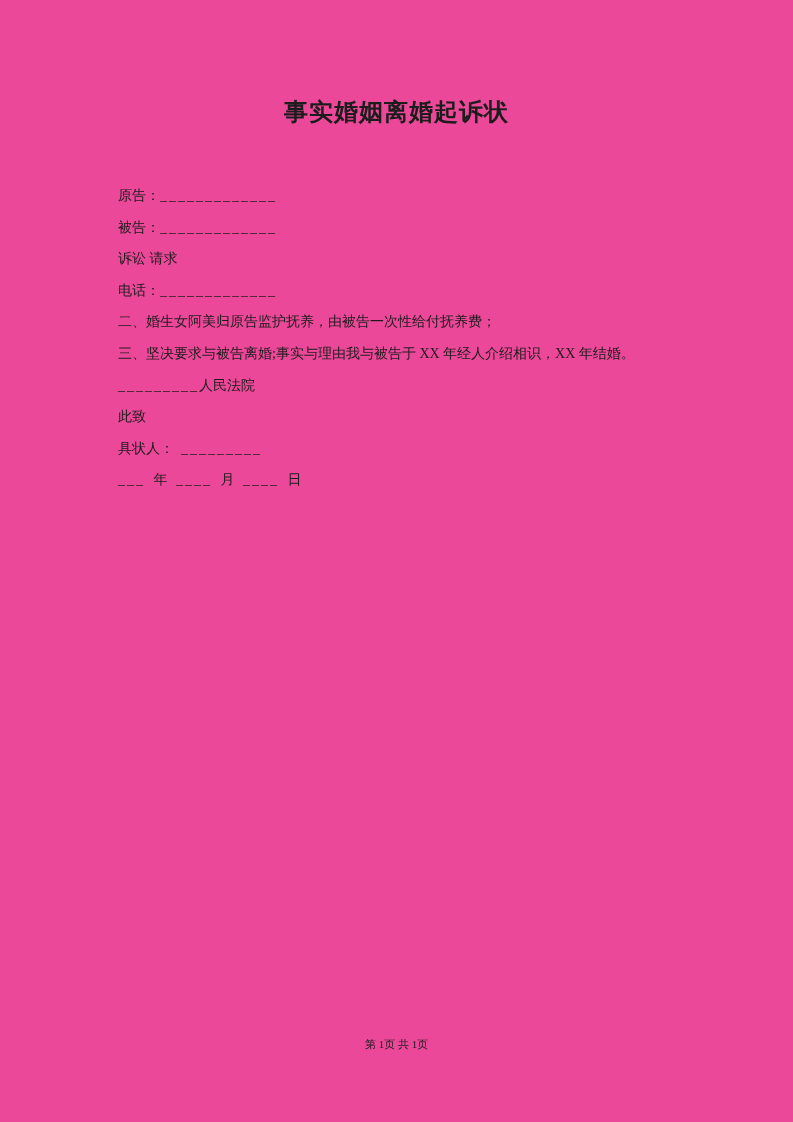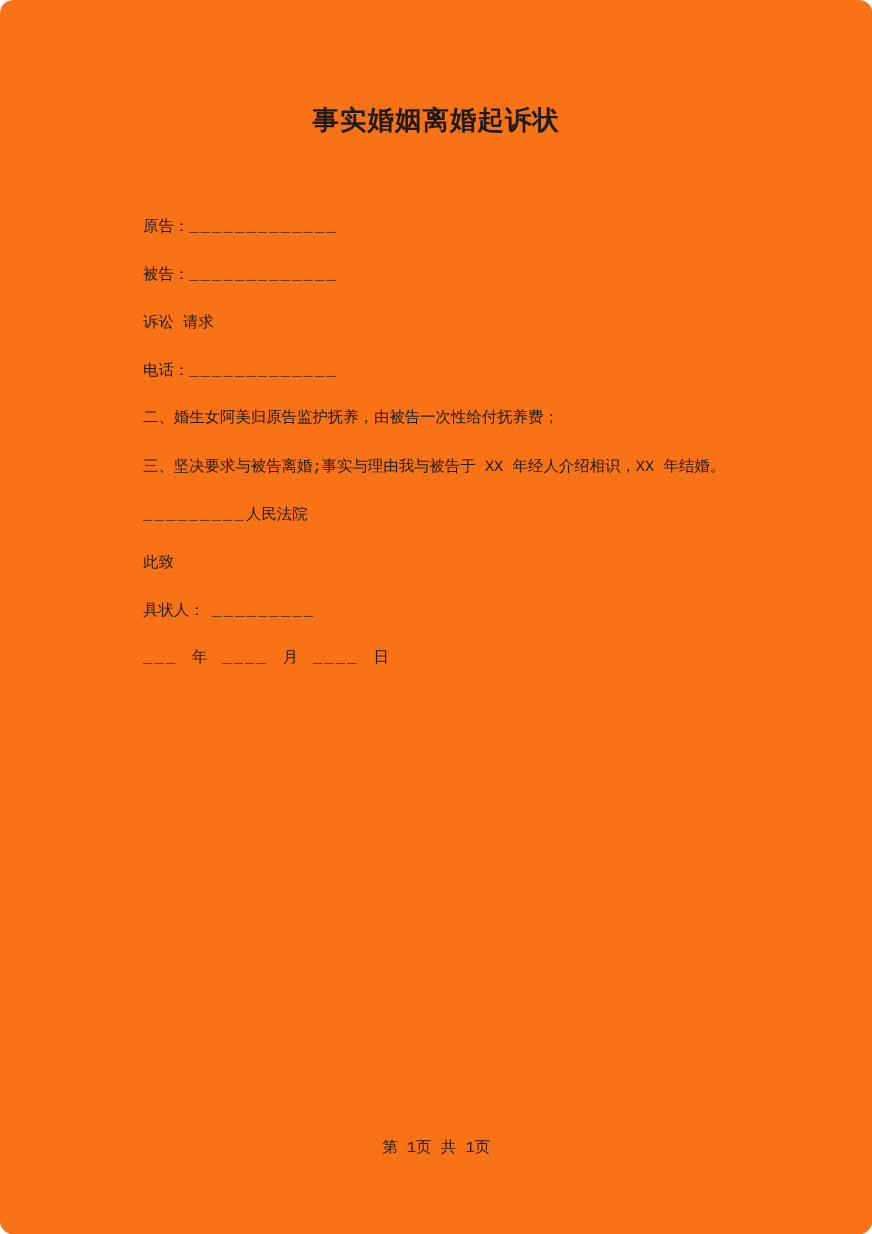--- a/index.html
+++ b/index.html
@@ -4,25 +4,24 @@
 <style>
   html, body {
     margin: 0;
     padding: 0;
     background: #ffffff;
   }
   .page {
     position: relative;
     width: 793px;
     height: 1122px;
-    background: #f97316;
+    background: #ec4899;
     overflow: hidden;
-    font-family: Liberation Mono, monospace;
+    font-family: Liberation Serif, serif;
     color: #1c1c1c;
-    border-radius: 12px;
   }
   .doc-title {
     position: absolute;
     top: 97px;
     left: 0;
     width: 100%;
     text-align: center;
     font-size: 24px;
     line-height: 30px;
     font-weight: bold;
@@ -30,42 +29,42 @@
     white-space: nowrap;
   }
   .doc-body {
     position: absolute;
     top: 180px;
     left: 118px;
     right: 40px;
     font-size: 14px;
   }
   .doc-body p.line {
-    margin: 12px;
+    margin: 0;
     line-height: 31.6px;
     white-space: nowrap;
   }
   .blank {
     letter-spacing: 2px;
     color: #1c1c1c;
   }
   .signer-blank {
     margin-left: 7px;
   }
   .date-line .seg {
     margin-right: 5px;
     text-align: right;
   }
   .page-footer {
     position: absolute;
     top: 1034px;
     left: 0;
     width: 100%;
     text-align: center;
-    font-size: 14px;
+    font-size: 11px;
     line-height: 20px;
     color: #1c1c1c;
   }
 </style>
 </head>
 <body>
 
 <div class="page">
 
   <div class="doc-title">事实婚姻离婚起诉状</div>

